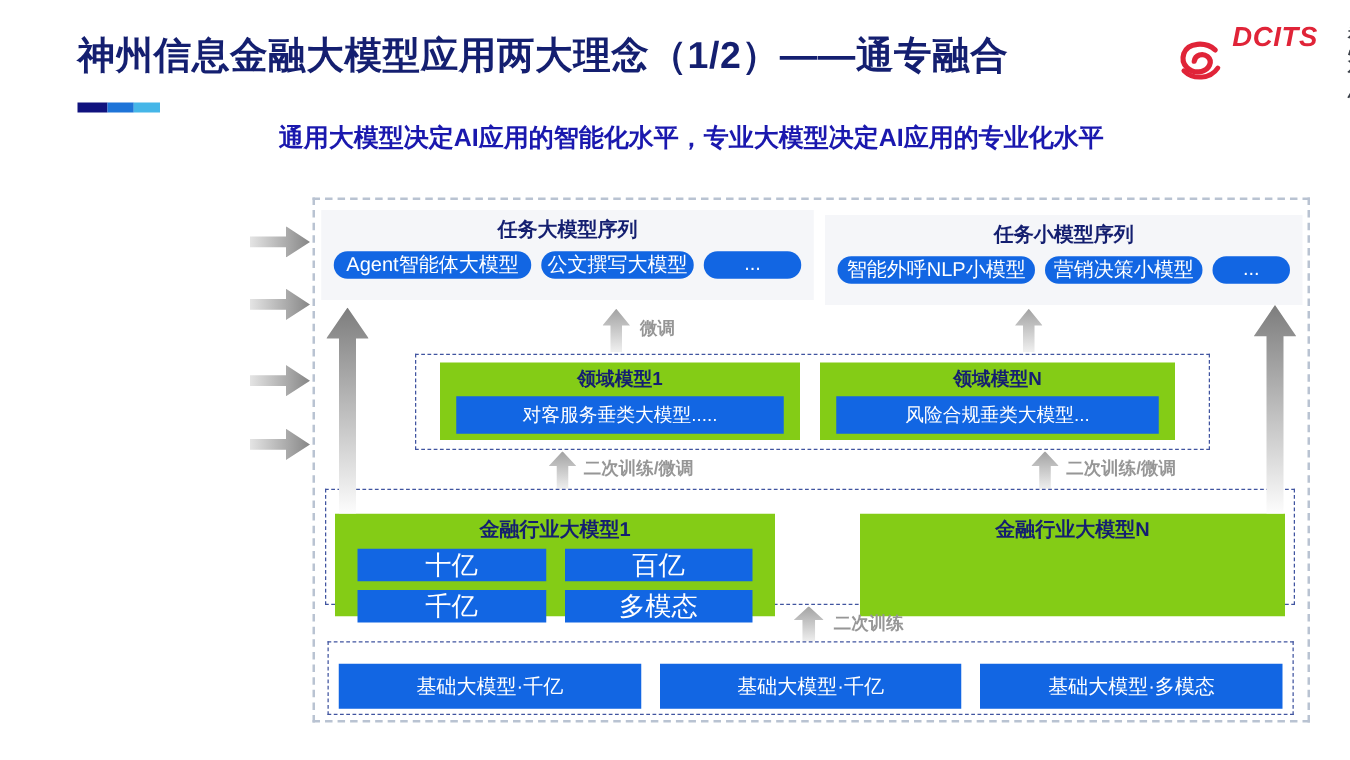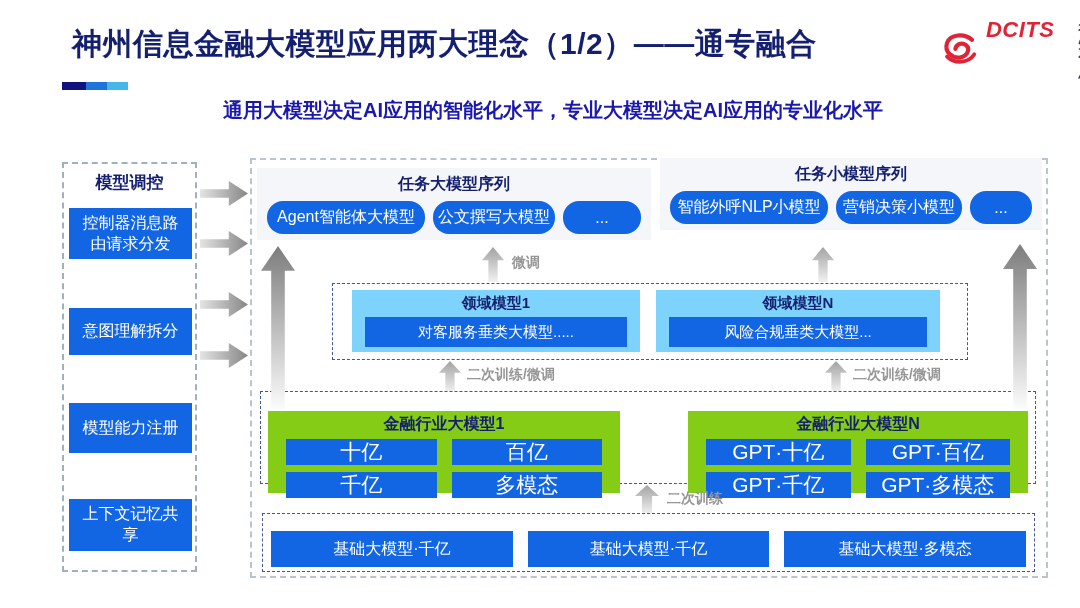--- a/index.html
+++ b/index.html
@@ -11,21 +11,21 @@
     --accent-bar-1:#10127e;
     --accent-bar-2:#1e74d8;
     --accent-bar-3:#45b6e8;
   }
   *{margin:0;padding:0;box-sizing:border-box;}
   html,body{background:#fff;}
   body{font-family:"Liberation Sans","DejaVu Sans",sans-serif;}
   .canvas{position:relative;width:1080px;height:608px;background:#fff;overflow:hidden;}
 
   
-  .title{position:absolute;left:72px;top:24px;font-size:30px;font-weight:800;
+  .title{position:absolute;left:62px;top:24px;font-size:30px;font-weight:800;
          color:var(--navy-text);letter-spacing:.5px;white-space:nowrap;}
   .accent-bar{position:absolute;left:62px;top:82px;width:66px;height:8px;display:flex;}
   .accent-bar span{display:block;height:100%;}
   .accent-bar .s1{width:24px;background:var(--accent-bar-1);}
   .accent-bar .s2{width:21px;background:var(--accent-bar-2);}
   .accent-bar .s3{width:21px;background:var(--accent-bar-3);}
   .subtitle{position:absolute;left:0;right:0;top:97px;text-align:center;
             font-size:20px;font-weight:700;color:var(--subtitle-blue);padding-left:26px;}
   .logo{position:absolute;left:941px;top:18px;display:flex;align-items:center;gap:7px;}
   .logo-txt{display:flex;flex-direction:row;line-height:1.05;gap:24px;}
@@ -54,23 +54,23 @@
   
   .main-box{position:absolute;left:250px;top:158px;width:798px;height:420px;
             border:2px dashed #b9c3d2;}
 
   .panel{position:absolute;background:#f5f6f9;}
   .panel-title{text-align:center;font-size:16px;font-weight:800;color:var(--navy-text);margin-top:6px;}
   .blue-btn{background:var(--accent-blue);color:#fff;display:flex;align-items:center;
             justify-content:center;font-size:16px;font-weight:500;white-space:nowrap;}
 
   .panel-task-large{left:257px;top:168px;width:394px;height:72px;}
-  .panel-task-small{left:660px;top:158px;width:382px;height:72px;}
+  .panel-task-small{left:660px;top:172px;width:382px;height:72px;}
   .btn-row{display:flex;gap:8px;padding:6px 10px 0;}
-  .btn-row .blue-btn{height:33px;border-radius:16px;}
+  .btn-row .blue-btn{height:22px;border-radius:16px;}
   .w-a{width:158px;} .w-b{width:122px;} .w-dots{flex:1;}
   .w-c{width:158px;} .w-d{width:126px;}
 
   
   .up-arrow{position:absolute;background:linear-gradient(#a2a2a2,#f1f1f1);
             clip-path:polygon(50% 0,100% 38%,71% 38%,71% 100%,29% 100%,29% 38%,0 38%);}
   .arr-finetune{left:482px;top:247px;width:22px;height:35px;}
   .arr-gendata{left:812px;top:247px;width:22px;height:35px;}
   .arr-retrain-l{left:439px;top:361px;width:22px;height:31px;}
   .arr-retrain-r{left:825px;top:361px;width:22px;height:31px;}
@@ -78,21 +78,21 @@
   .arrow-label{position:absolute;font-size:14px;font-weight:700;color:#969696;line-height:1.15;}
   .lbl-finetune{left:512px;top:254px;}
   .lbl-gendata{left:843px;top:249px;width:100px;text-align:center;}
   .lbl-retrain-l{left:467px;top:366px;}
   .lbl-retrain-r{left:853px;top:366px;}
   .lbl-retrain-b{left:667px;top:490px;}
 
   
   .domain-box{position:absolute;left:332px;top:283px;width:636px;height:77px;
               border:1px dashed #4054a0;background:#fff;}
-  .domain-half{position:absolute;background:#7dd3fc;height:62px;top:290px;}
+  .domain-half{position:absolute;background:#84cc16;height:62px;top:290px;}
   .domain-1{left:352px;width:288px;}
   .domain-2{left:656px;width:284px;}
   .domain-half .panel-title{font-size:15px;margin-top:4px;}
   .domain-half .blue-btn{height:30px;font-size:15px;margin:4px auto 0;width:calc(100% - 26px);}
 
   
   .industry-box{position:absolute;left:260px;top:391px;width:776px;height:93px;
                 border:1px dashed #4054a0;background:#fff;}
   .industry-half{position:absolute;background:#84cc16;height:82px;top:411px;}
   .ind-1{left:268px;width:352px;}
@@ -131,27 +131,20 @@
     <svg width="50" height="42" viewBox="0 0 50 42">
       <path d="M41 9 C31 0 12 1 8 13 C4 25 15 34 26 32 C35 30 39 21 33 16 C28 12 20 14 19 21" fill="none" stroke="#e02438" stroke-width="5.5" stroke-linecap="round"></path>
       <path d="M8 31 C18 41 36 40 44 28" fill="none" stroke="#e02438" stroke-width="5" stroke-linecap="round"></path>
     </svg>
     <div class="logo-txt">
       <span class="logo-name">DCITS</span>
       <span class="logo-sub">神州信息</span>
     </div>
   </div>
 
-  <div class="sidebar">
-    <div class="sb-title">模型调控</div>
-    <div class="sb-btn b0">控制器消息路由请求分发</div>
-    <div class="sb-btn b1">意图理解拆分</div>
-    <div class="sb-btn b2">模型能力注册</div>
-    <div class="sb-btn b3">上下文记忆共享</div>
-  </div>
 
   <div class="h-arrow a0"></div>
   <div class="h-arrow a1"></div>
   <div class="h-arrow a2"></div>
   <div class="h-arrow a3"></div>
 
   <div class="main-box"></div>
 
   <div class="panel panel-task-large">
     <div class="panel-title">任务大模型序列</div>
@@ -195,26 +188,20 @@
     <div class="panel-title">金融行业大模型1</div>
     <div class="ind-grid">
       <div class="blue-btn">十亿</div>
       <div class="blue-btn">百亿</div>
       <div class="blue-btn">千亿</div>
       <div class="blue-btn">多模态</div>
     </div>
   </div>
   <div class="industry-half ind-2">
     <div class="panel-title">金融行业大模型N</div>
-    <div class="ind-grid">
-      <div class="blue-btn">GPT·十亿</div>
-      <div class="blue-btn">GPT·百亿</div>
-      <div class="blue-btn">GPT·千亿</div>
-      <div class="blue-btn">GPT·多模态</div>
-    </div>
   </div>
 
   <div class="up-arrow arr-retrain-b"></div>
   <div class="arrow-label lbl-retrain-b">二次训练</div>
 
   <div class="base-box">
     <div class="blue-btn">基础大模型·千亿</div>
     <div class="blue-btn">基础大模型·千亿</div>
     <div class="blue-btn">基础大模型·多模态</div>
   </div>

